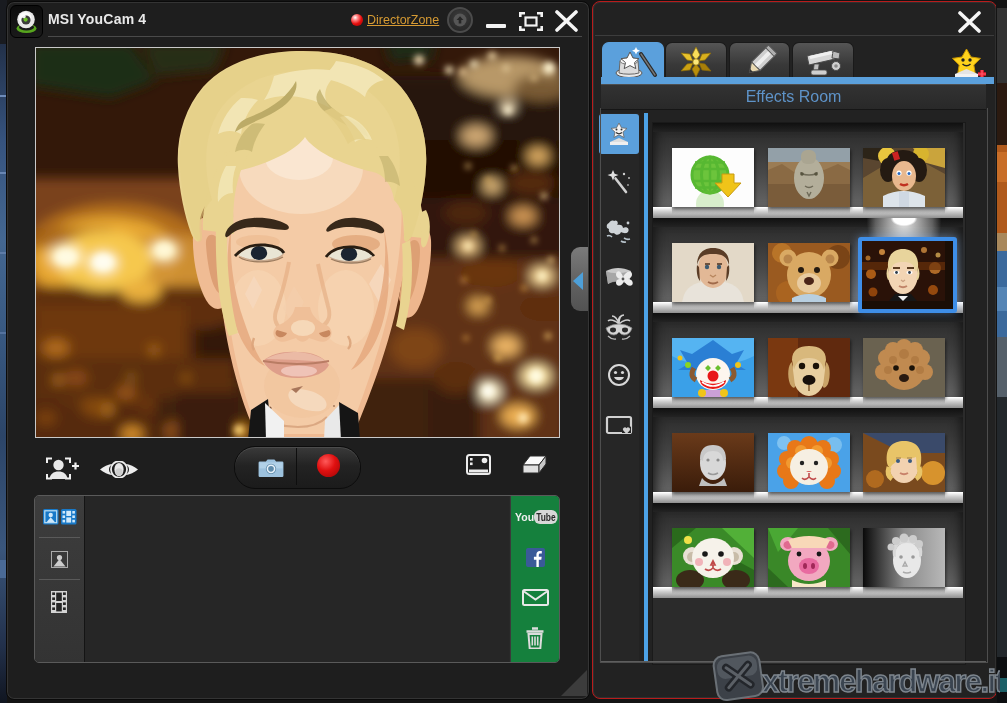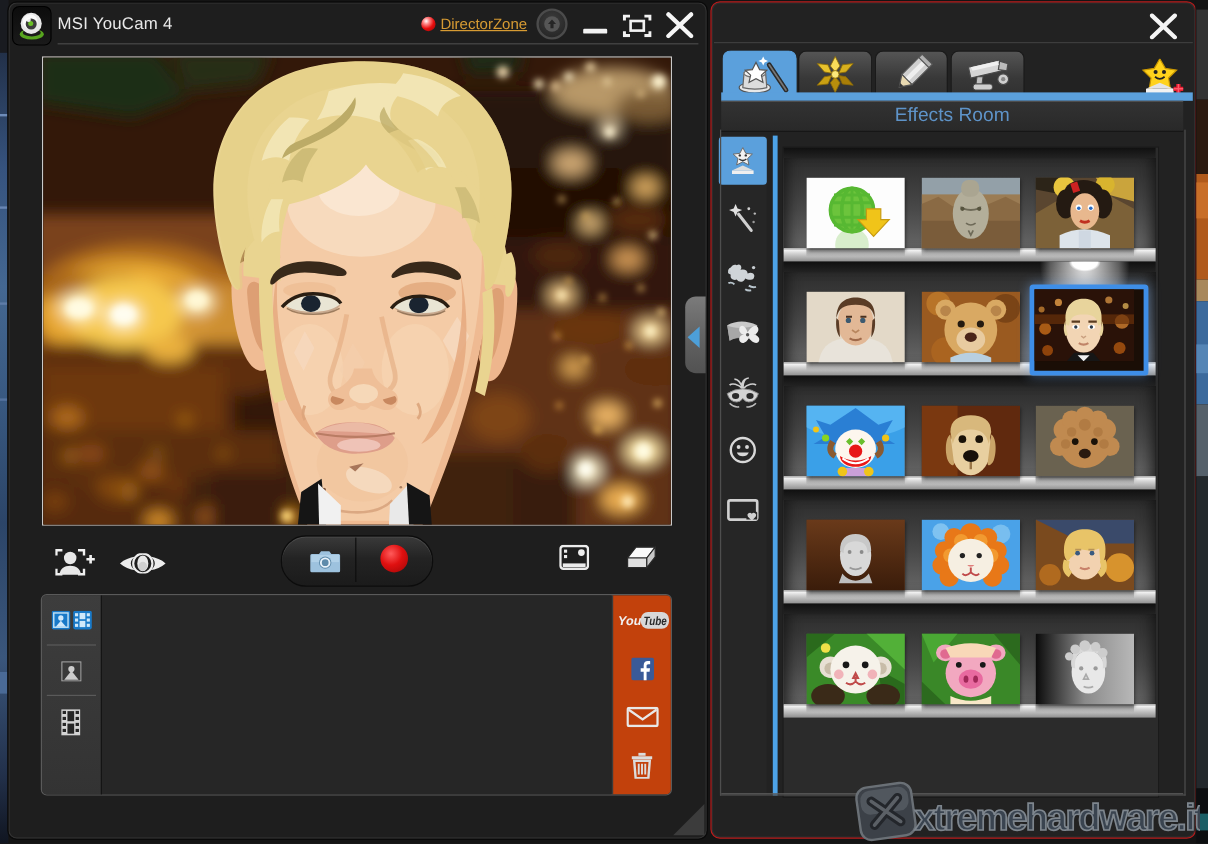--- a/index.html
+++ b/index.html
@@ -3,21 +3,21 @@
 <style>
 html,body{margin:0;padding:0;}
 body{width:1007px;height:703px;background:#141414;font-family:"Liberation Sans",sans-serif;overflow:hidden;position:relative;}
 .abs{position:absolute;}
 
 #lsliver{left:0;top:0;width:7px;height:703px;background:linear-gradient(180deg,#1c1c20 0%,#223048 6%,#36537e 20%,#446791 34%,#385880 48%,#2c4568 62%,#3a567c 78%,#22304a 92%,#101520 100%);}
 
 #win{left:6px;top:1px;width:582px;height:697px;background:#1e1e1e;border:1px solid #0a0a0a;border-radius:8px;box-shadow:inset 0 0 0 1px #343434;}
 #tsep{left:41px;top:34px;width:534px;height:1px;background:#4a4a4a;}
 #logo{left:3px;top:3px;width:31px;height:31px;background:linear-gradient(180deg,#0c0c0c,#1a1a1a);border-radius:6px;border:1px solid #000;}
-#apptitle{left:41px;top:9px;color:#e9e9e9;font-size:14px;letter-spacing:.2px;}
+#apptitle{left:41px;top:9px;color:#e9e9e9;font-size:14px;letter-spacing:.2px;font-weight:bold;}
 #dzdot{left:344px;top:12px;width:12px;height:12px;border-radius:50%;background:radial-gradient(circle at 35% 30%,#fff 0%,#ff8a8a 22%,#e60d0d 55%,#8f0404 100%);}
 #dzlink{left:360px;top:11px;color:#d79b33;font-size:12.5px;text-decoration:underline;}
 #upbtn{left:440px;top:5px;width:26px;height:26px;border-radius:50%;background:radial-gradient(circle at 50% 35%,#3c3c3c,#222);border:2px solid #4b4b4b;box-sizing:border-box;}
 #upbtn svg{position:absolute;left:4px;top:4px;}
 #minbtn{left:479px;top:22px;width:20px;height:4px;background:#f2f2f2;border-radius:1px;}
 #maxbtn{left:512px;top:10px;width:24px;height:19px;}
 #closebtn{left:548px;top:8px;width:23px;height:22px;}
 
 #preview{left:28px;top:45px;width:523px;height:389px;border:1px solid #c9c9c9;background:#1a0e06;overflow:hidden;}
 
@@ -26,21 +26,21 @@
 #pill{left:227px;top:444px;width:125px;height:41px;background:linear-gradient(180deg,#3a3a3a,#232323 45%,#1b1b1b);border:1px solid #0c0c0c;border-radius:21px;box-shadow:inset 0 1px 0 #4c4c4c;}
 #pilldiv{left:289px;top:446px;width:1px;height:37px;background:#0e0e0e;}
 #camico{left:251px;top:457px;width:26px;height:18px;}
 #recdot{left:310px;top:452px;width:23px;height:23px;border-radius:50%;background:radial-gradient(circle at 38% 32%,#ff5a5a,#e01010 45%,#9c0505 100%);}
 #ctrl-pip{left:459px;top:452px;width:25px;height:21px;}
 #ctrl-eraser{left:515px;top:453px;width:25px;height:19px;}
 
 #gallery{left:27px;top:493px;width:524px;height:166px;background:#282828;border:1px solid #5a5a5a;border-radius:5px;overflow:hidden;}
 #gal-side{left:0;top:0;width:49px;height:167px;background:linear-gradient(180deg,#3d3d3d,#333);border-right:1px solid #141414;}
 #gal-main{left:50px;top:0;width:424px;height:166px;background:#262626;}
-#gal-right{left:475px;top:0;width:49px;height:166px;background:#c2410c;border-left:1px solid #3a3a3a;font-style:italic;}
+#gal-right{left:475px;top:0;width:49px;height:166px;background:#15803d;border-left:1px solid #3a3a3a;}
 #gal-resize{left:554px;top:668px;width:0px;height:0px;border-left:26px solid transparent;border-bottom:26px solid #3c3c3c;}
 
 #rpanel{left:592px;top:1px;width:403px;height:696px;background:#222;border:1px solid #b91c1c;border-radius:8px;box-shadow:inset 0 0 0 1px #2f2f2f;}
 #rp-topline{left:2px;top:33px;width:399px;height:1px;background:#3d3d3d;}
 .tab{top:40px;height:38px;border-radius:7px 7px 0 0;background:linear-gradient(180deg,#555,#383838 60%,#303030);border:1px solid #1a1a1a;border-bottom:none;box-sizing:border-box;}
 #tab1{left:9px;width:62px;background:#5ba0dc;border-color:#5ba0dc;}
 #tab2{left:72px;width:62px;}
 #tab3{left:136px;width:61px;}
 #tab4{left:199px;width:62px;}
 #blueline{left:8px;top:75px;width:393px;height:7px;background:#5ba0dc;}

